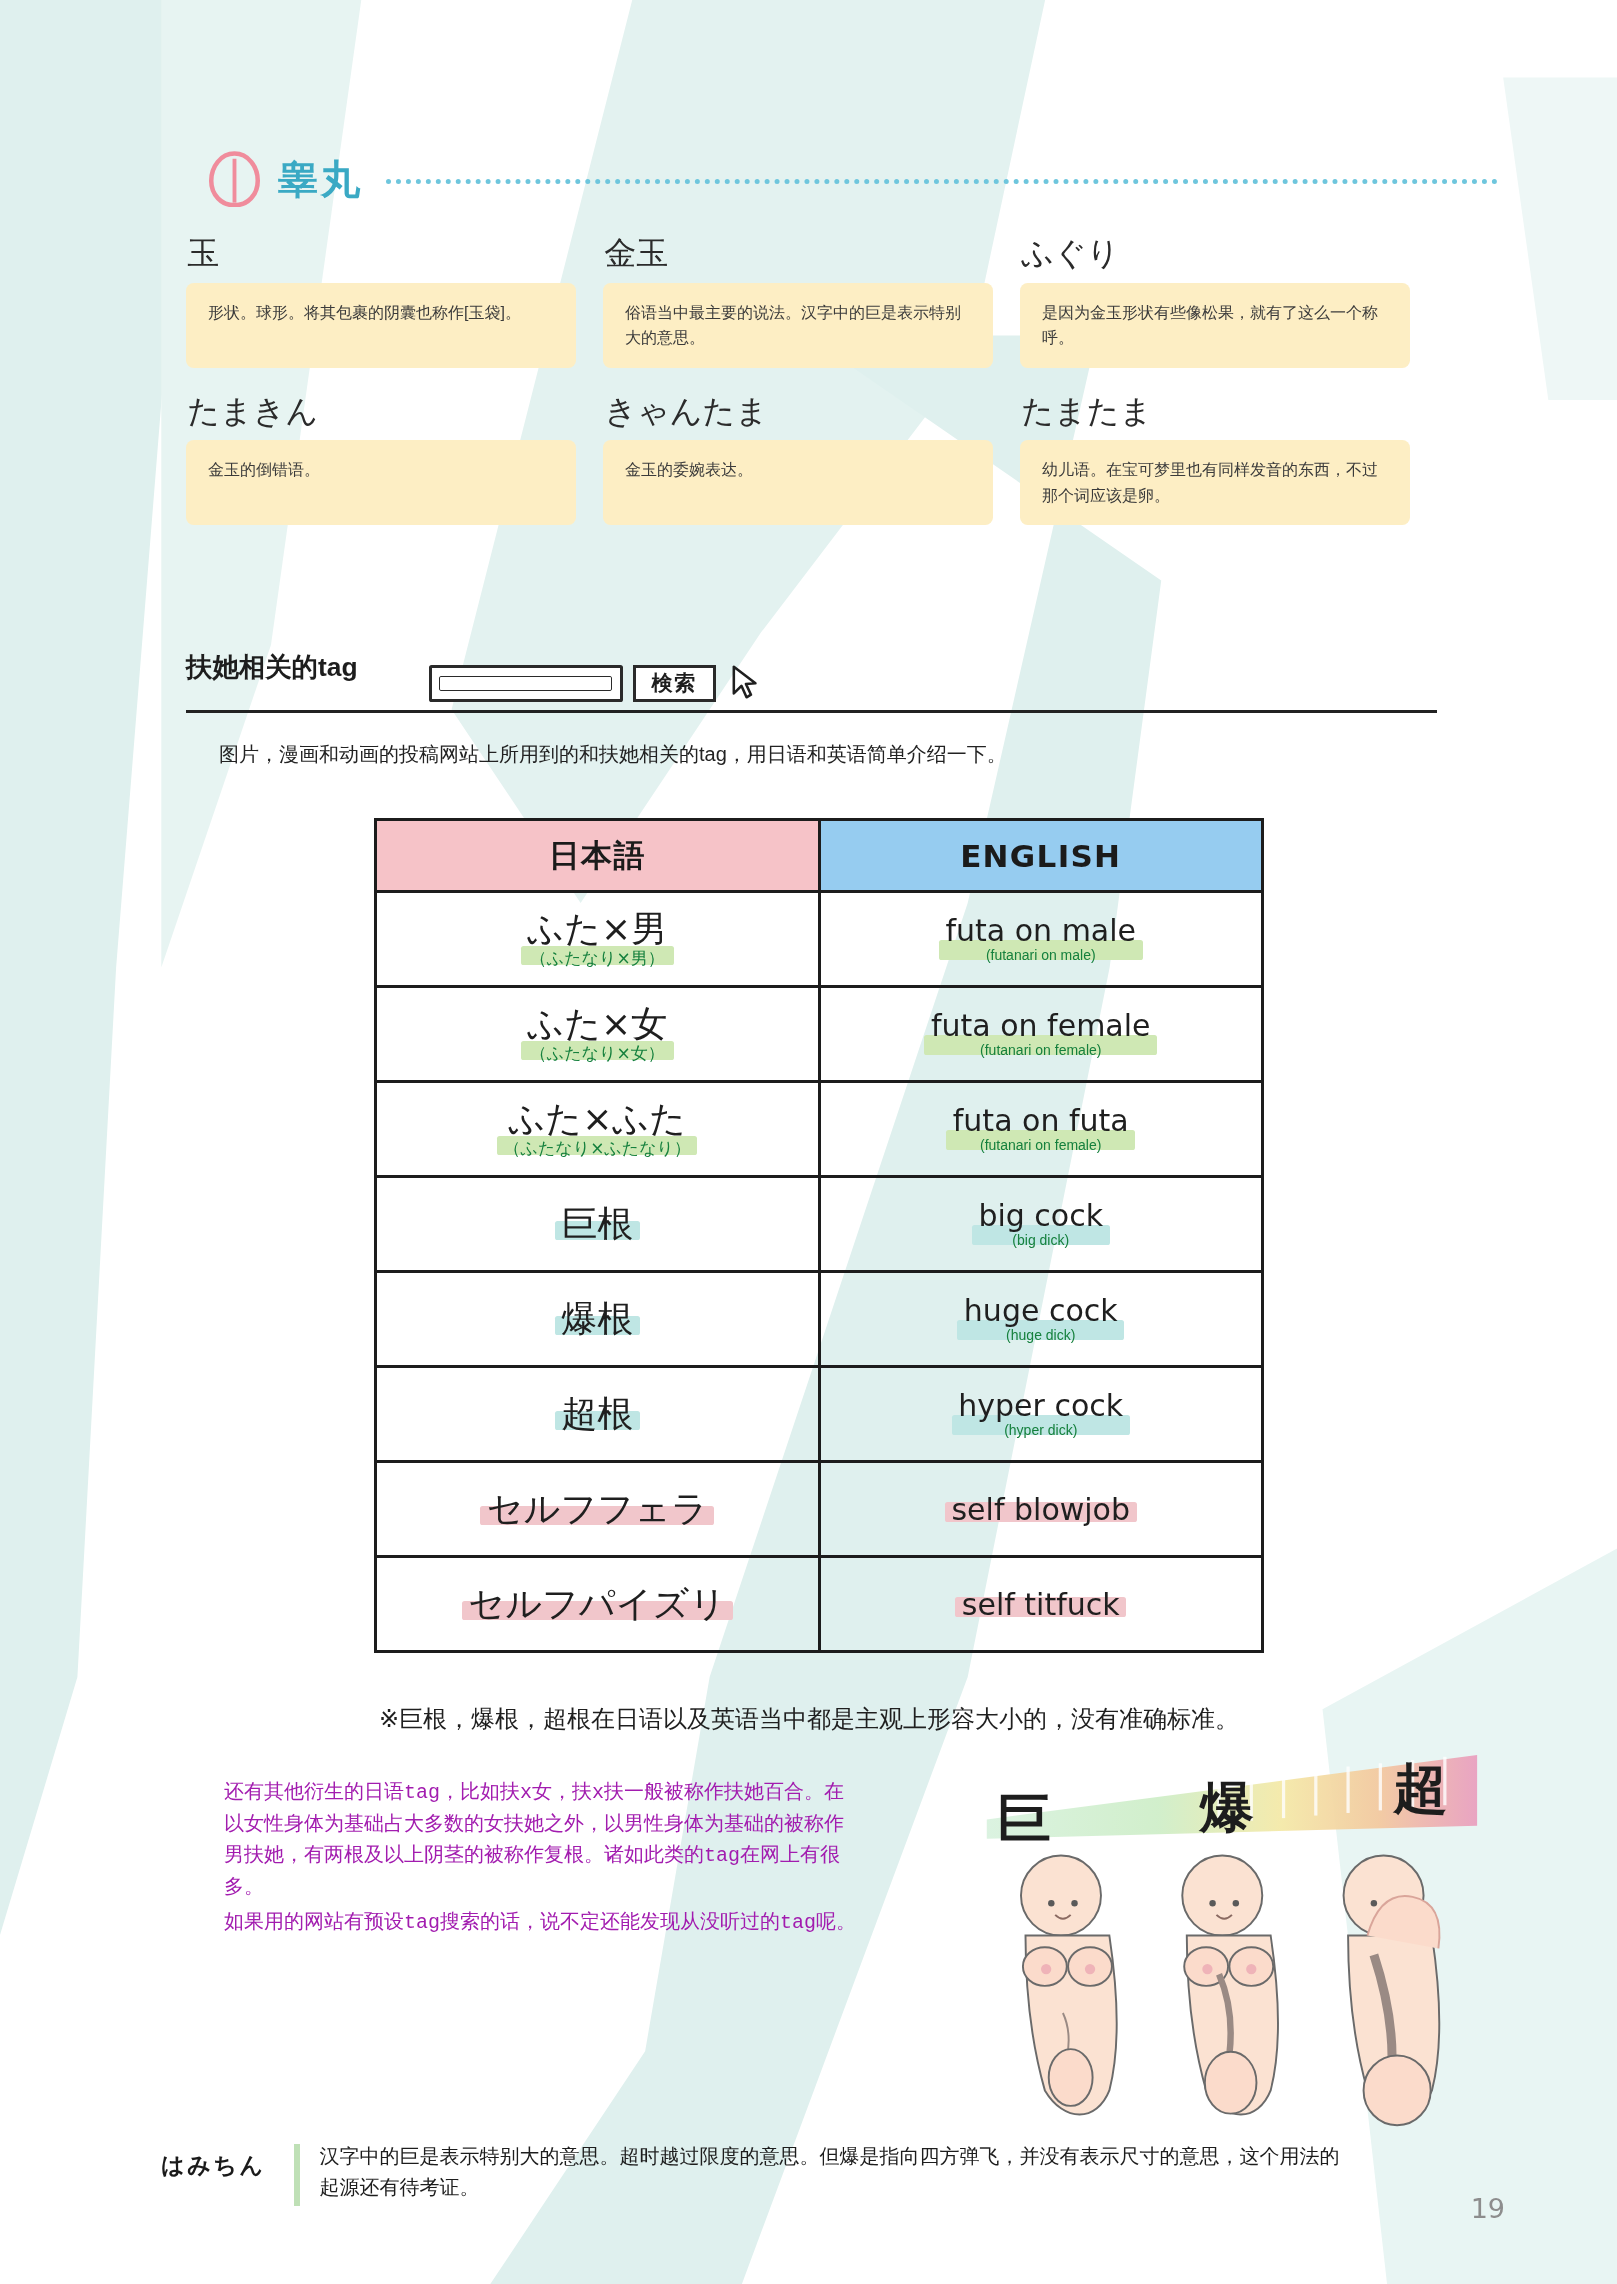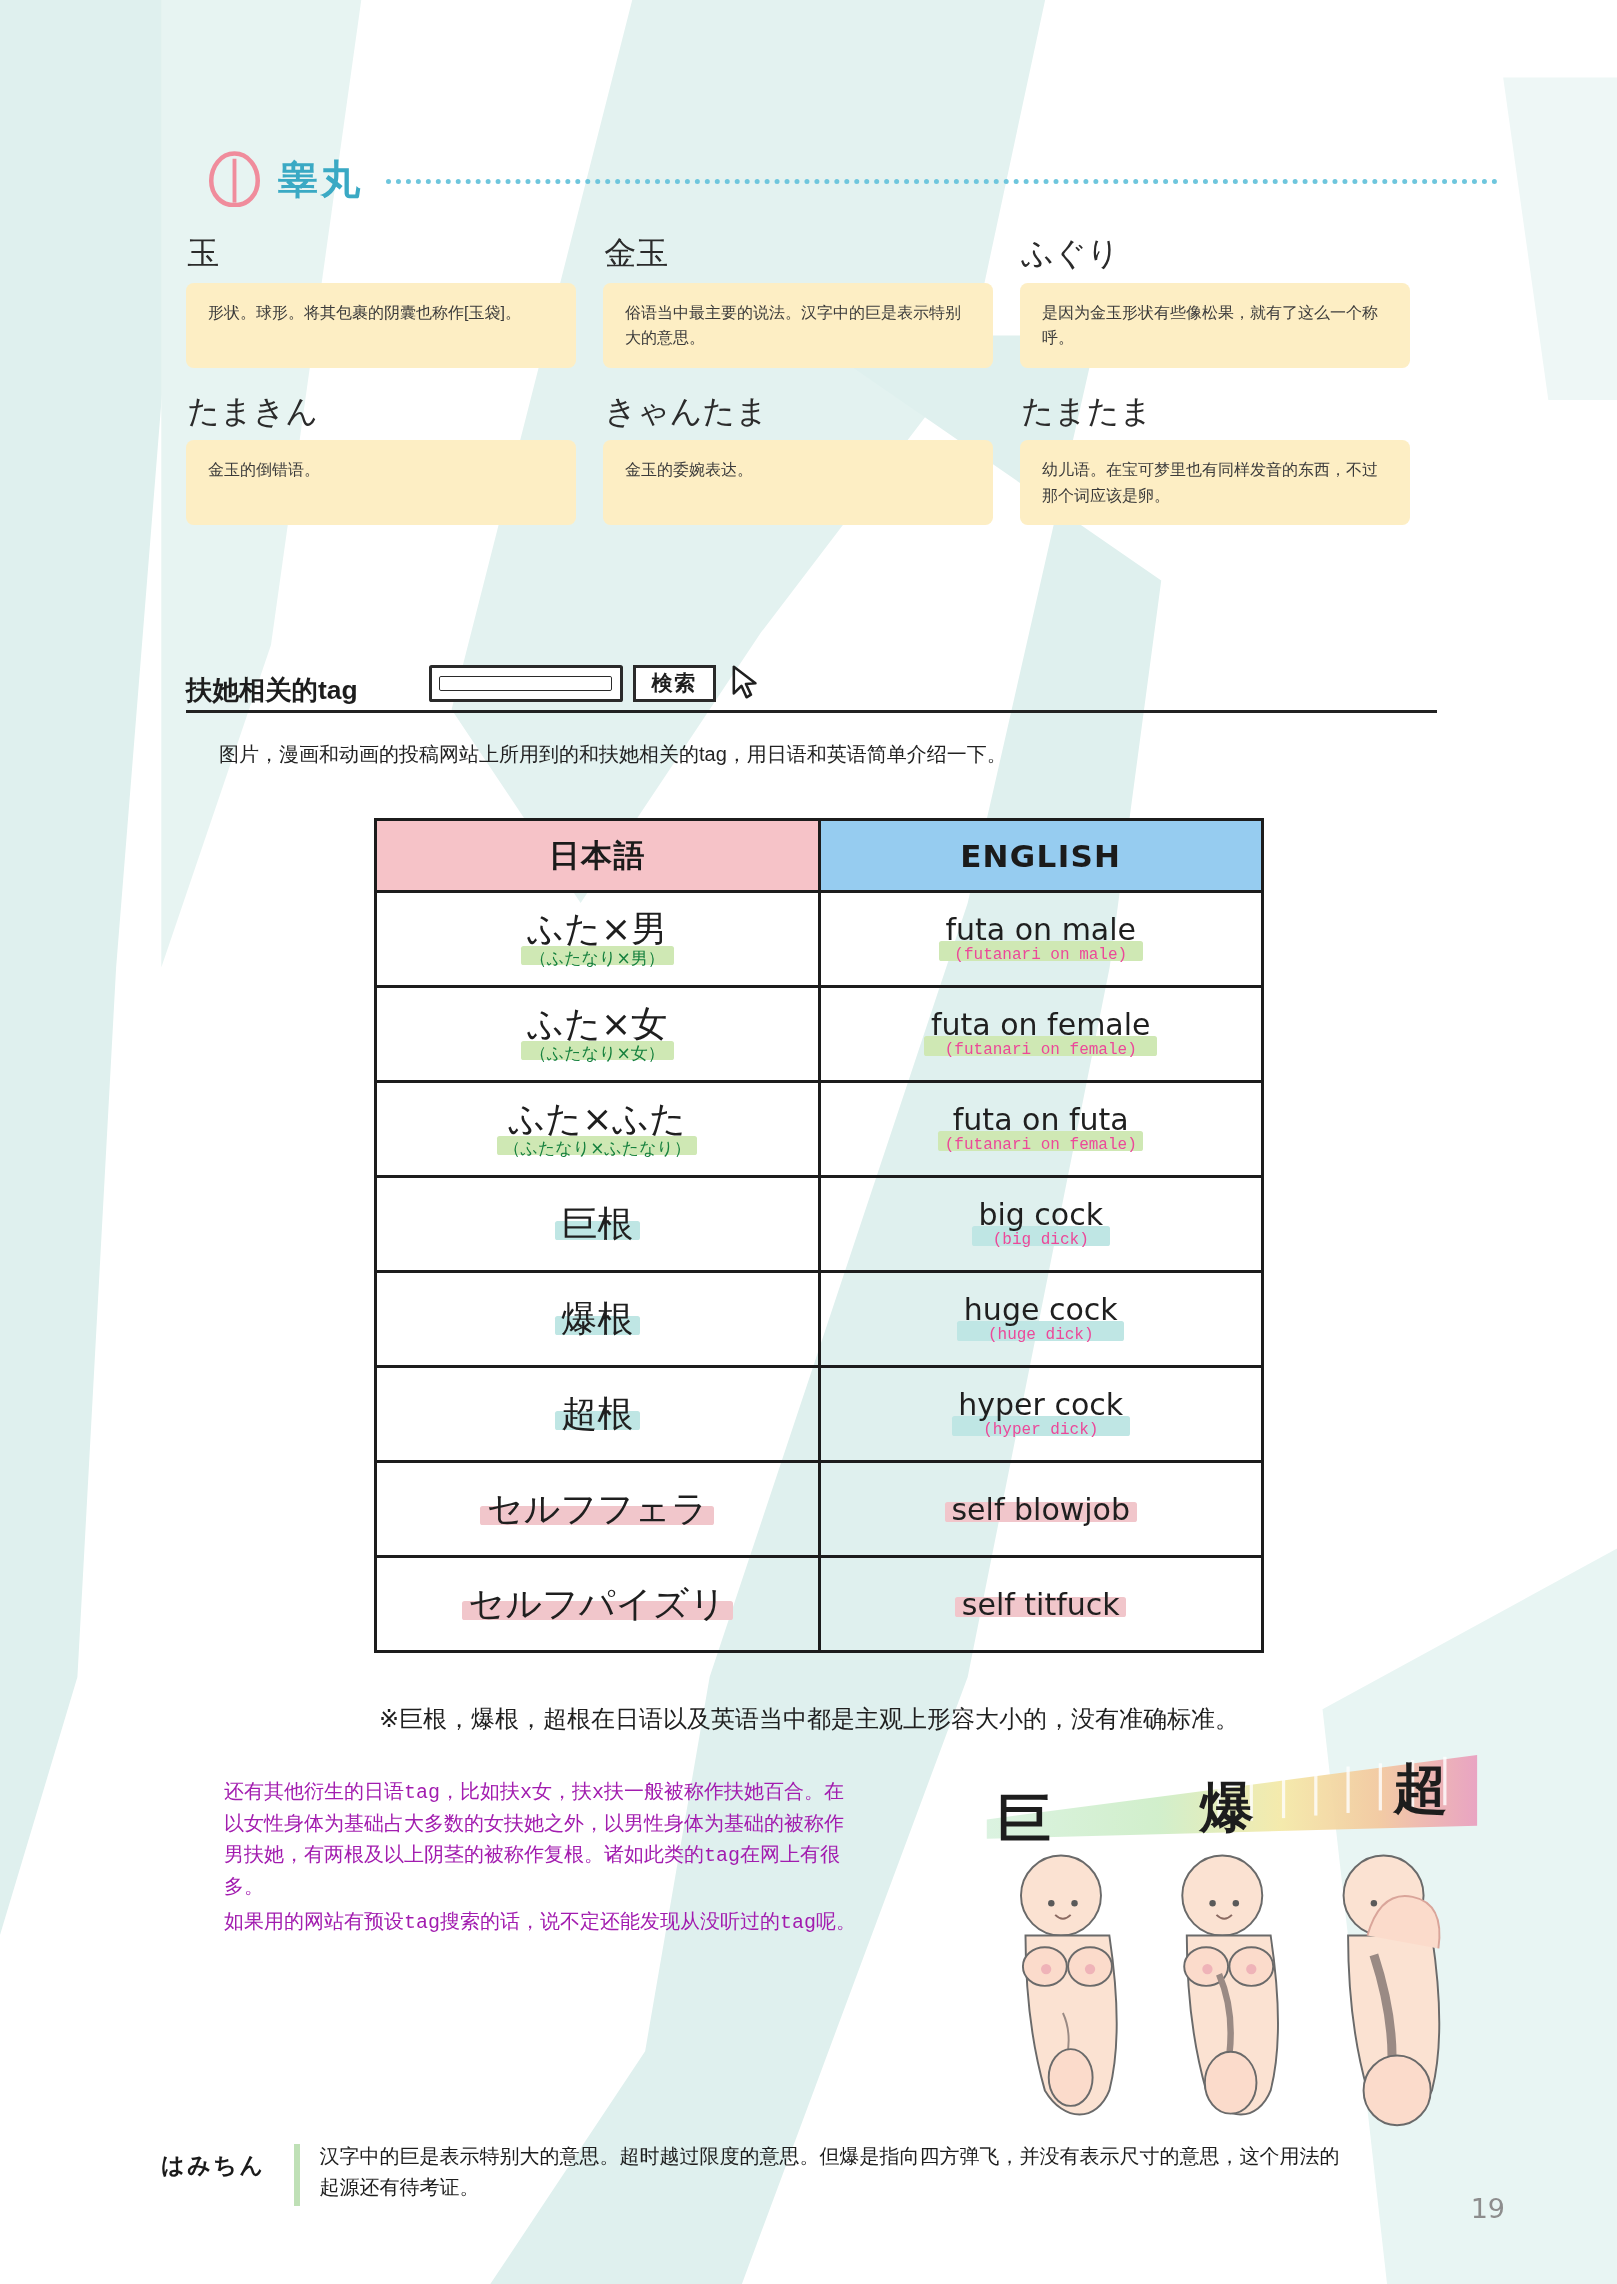--- a/index.html
+++ b/index.html
@@ -100,21 +100,21 @@
     width: 1251px;
     height: 62px;
     border-bottom: 3.2px solid #222;
     display: flex;
     align-items: flex-end;
   }
   .tag-head-title {
     font-size: 26.4px;
     font-weight: bold;
     color: #1d1d1d;
-    padding-bottom: 2px;
+    padding-bottom: 25px;
     white-space: nowrap;
   }
   .search-mock {
     display: flex;
     align-items: center;
     margin-left: 71px;
     padding-bottom: 7.7px;
   }
   .search-field {
     width: 194px;
@@ -215,23 +215,23 @@
     color: #15803d;
     line-height: 1.15;
   }
   .en-main {
     font-family: "DejaVu Sans", sans-serif;
     font-size: 30px;
     color: #1f1f1f;
     line-height: 1.1;
   }
   .en-sub {
-    font-family: Liberation Mono, monospace;
-    font-size: 16px;
-    color: #ec4899;
+    font-family: Liberation Sans, sans-serif;
+    font-size: 14px;
+    color: #15803d;
     line-height: 1.15;
   }
 
   .table-note {
     position: absolute;
     left: 379px;
     top: 1703px;
     width: 903px;
     font-size: 24px;
     color: #1f1f1f;

